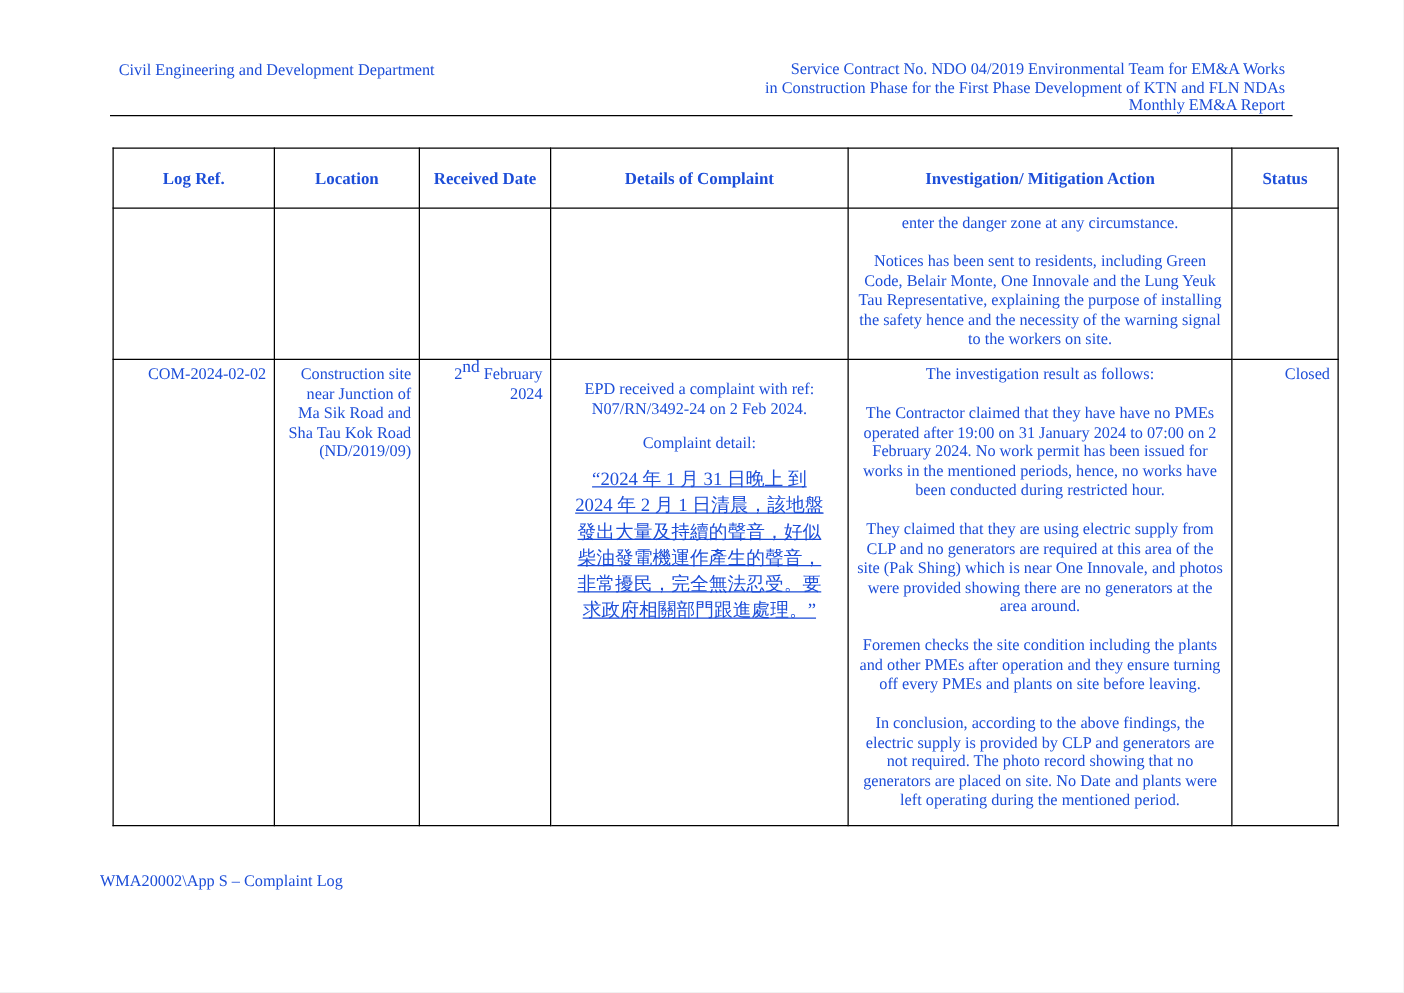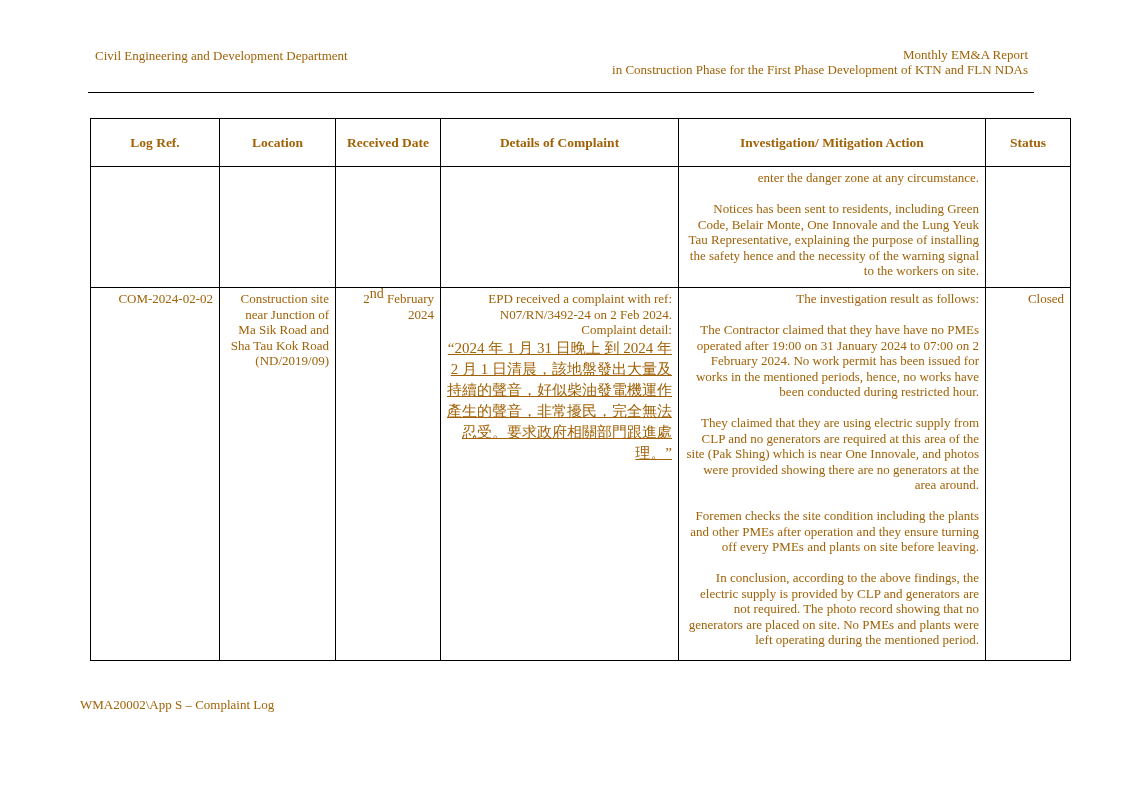--- a/index.html
+++ b/index.html
@@ -3,21 +3,21 @@
 <meta charset="utf-8">
 <style>
   * { box-sizing: border-box; }
   html, body { margin: 0; padding: 0; background: #e8e8e8; }
   .page {
     position: relative;
     width: 1123px;
     height: 794px;
     background: #ffffff;
     font-family: "Liberation Serif", "DejaVu Serif", serif;
-    color: #a16207;
+    color: #1d4ed8;
     margin: 0 auto;
     overflow: hidden;
   }
 
   
   .hdr-left {
     position: absolute;
     left: 95px;
     top: 48px;
     font-size: 13px;
@@ -62,24 +62,24 @@
     font-size: 13.5px;
     font-weight: bold;
     text-align: center;
     vertical-align: middle;
     height: 48px;
     padding: 4px 3px;
   }
   tr.row-cont { height: 121px; }
   tr.row-main { height: 373px; }
   td.c { text-align: right; }
-  td.cell-details, td.cell-invest { text-align: right; }
+  td.cell-details, td.cell-invest { text-align: center; }
   .cell-invest p { margin: 0 0 15.5px 0; }
   .cell-invest p:last-child { margin-bottom: 0; }
-  .cell-details p { margin: 0; }
+  .cell-details p { margin: 12px; }
   .cell-details .zh {
     font-size: 15px;
     line-height: 21px;
     font-family: "Liberation Serif", "DejaVu Serif", serif;
     text-decoration: underline;
   }
   sup.ord { font-size: 14px; vertical-align: super; line-height: 0; }
 
   
   .ftr-ref {
@@ -97,22 +97,23 @@
     font-size: 13px;
   }
 </style>
 </head>
 <body>
 
 <div class="page">
 
   <div class="hdr-left">Civil Engineering and Development Department</div>
   <div class="hdr-right">
+    <div>Service Contract No. NDO 04/2019 Environmental Team for EM&amp;A Works</div>
+    <div>in Construction Phase for the First Phase Development of KTN and FLN NDAs</div>
     <div>Monthly EM&amp;A Report</div>
-    <div>in Construction Phase for the First Phase Development of KTN and FLN NDAs</div>
   </div>
   <div class="hdr-rule"></div>
 
   <table class="complaint">
     <colgroup>
       <col style="width:129px">
       <col style="width:116px">
       <col style="width:105px">
       <col style="width:238px">
       <col style="width:307px">
@@ -147,21 +148,21 @@
         <td class="cell-details">
           <p>EPD received a complaint with ref: N07/RN/3492-24 on 2 Feb 2024.</p>
           <p>Complaint detail:</p>
           <p class="zh">“2024 年 1 月 31 日晚上 到 2024 年 2 月 1 日清晨，該地盤發出大量及持續的聲音，好似柴油發電機運作產生的聲音，非常擾民，完全無法忍受。要求政府相關部門跟進處理。”</p>
         </td>
         <td class="cell-invest">
           <p>The investigation result as follows:</p>
           <p>The Contractor claimed that they have have no PMEs operated after 19:00 on 31 January 2024 to 07:00 on 2 February 2024. No work permit has been issued for works in the mentioned periods, hence, no works have been conducted during restricted hour.</p>
           <p>They claimed that they are using electric supply from CLP and no generators are required at this area of the site (Pak Shing) which is near One Innovale, and photos were provided showing there are no generators at the area around.</p>
           <p>Foremen checks the site condition including the plants and other PMEs after operation and they ensure turning off every PMEs and plants on site before leaving.</p>
-          <p>In conclusion, according to the above findings, the electric supply is provided by CLP and generators are not required. The photo record showing that no generators are placed on site. No PMEs and plants were left operating during the mentioned period.</p>
+          <p>In conclusion, according to the above findings, the electric supply is provided by CLP and generators are not required. The photo record showing that no generators are placed on site. No Date and plants were left operating during the mentioned period.</p>
         </td>
         <td class="c">Closed</td>
       </tr>
     </tbody>
   </table>
 
   <div class="ftr-ref">WMA20002\App S – Complaint Log</div>
 
 </div>
 

